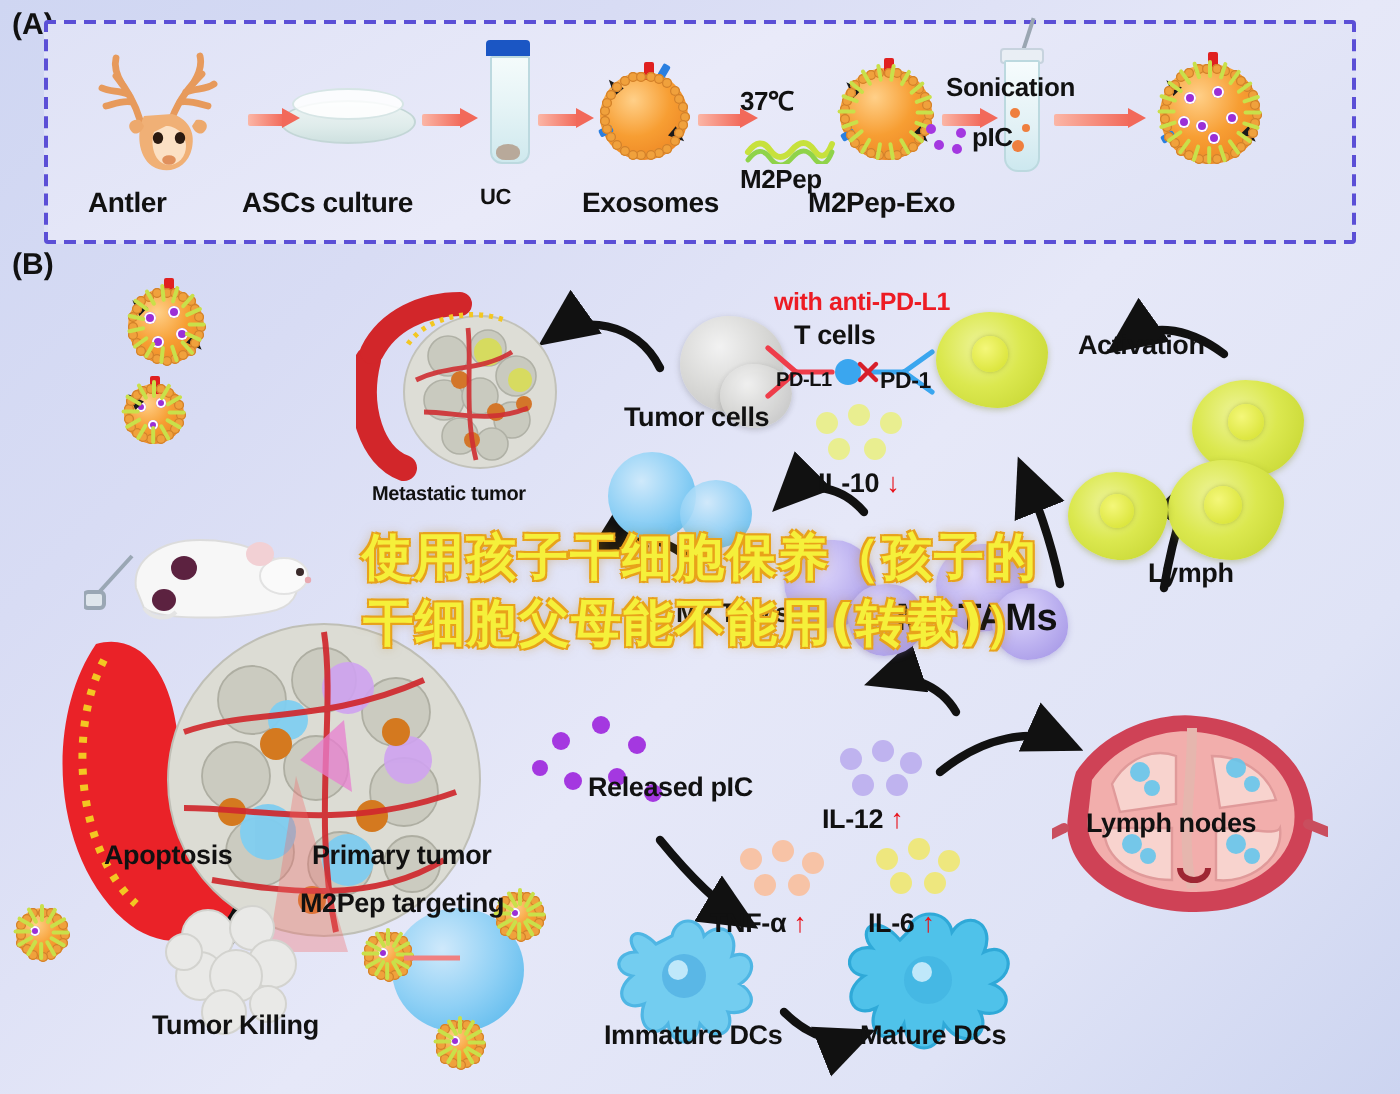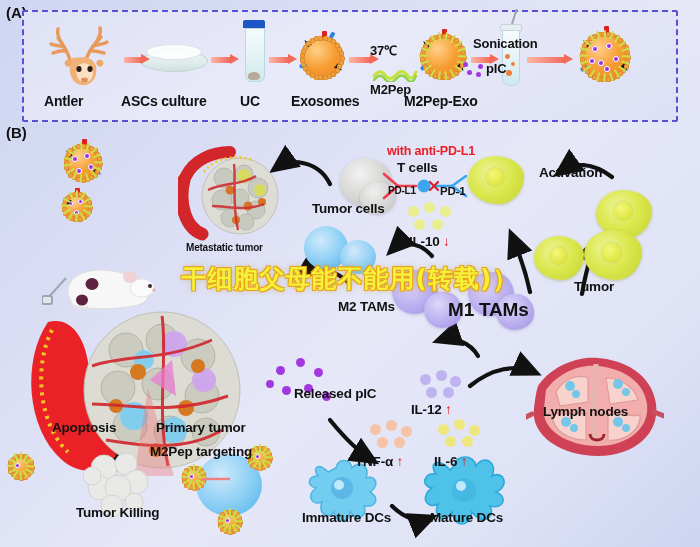--- a/index.html
+++ b/index.html
@@ -362,21 +362,21 @@
       <div class="shaft" style="width:20px;"></div>
         <div class="head" style="left:19px;"></div>
       </div>
     <div class="parrow" style="left:527px;top:54px;width:48px;">
       <div class="shaft" style="width:38px;"></div>
         <div class="head" style="left:37px;"></div>
       </div>
 
     <div class="lbl" style="left:44px;top:93px;font-size:14px;">Antler</div>
     <div class="lbl" style="left:121px;top:93px;font-size:14px;">ASCs culture</div>
-    <div class="lbl" style="left:240px;top:93px;font-size:14px;">UC</div>
+    <div class="lbl" style="left:240px;top:93px;font-size:11px;">UC</div>
     <div class="lbl" style="left:291px;top:93px;font-size:14px;">Exosomes</div>
     <div class="lbl" style="left:404px;top:93px;font-size:14px;">M2Pep-Exo</div>
 
     <div class="lbl" style="left:370px;top:41px;font-size:13px;">37℃</div>
     <div class="lbl" style="left:370px;top:82px;font-size:13px;">M2Pep</div>
     <div class="lbl" style="left:473px;top:36px;font-size:13px;">Sonication</div>
     <div class="lbl" style="left:486px;top:61px;font-size:13px;">pIC</div>
   </div>
 
   <div id="panelB">
@@ -866,21 +866,21 @@
       <path d="M2 9 L30 9" stroke="#f08080" stroke-width="2.4" fill="none"></path>
     </svg>
 
     <div class="lbl" style="left:387px;top:20px;font-size:12.5px;color:#ed1c24;">with anti-PD-L1</div>
     <div class="lbl" style="left:397px;top:36px;font-size:13.5px;">T cells</div>
     <div class="lbl" style="left:388px;top:61px;font-size:10px;">PD-L1</div>
     <div class="lbl" style="left:440px;top:61px;font-size:11.5px;">PD-1</div>
     <div class="lbl" style="left:539px;top:41px;font-size:13.5px;">Activation</div>
     <div class="lbl" style="left:312px;top:77px;font-size:13.5px;">Tumor cells</div>
     <div class="lbl" style="left:186px;top:118px;font-size:10px;">Metastatic tumor</div>
-    <div class="lbl" style="left:574px;top:155px;font-size:13.5px;">Tumor</div>
+    <div class="lbl" style="left:574px;top:155px;font-size:13.5px;">Lymph</div>
     <div class="lbl" style="left:338px;top:175px;font-size:13.5px;">M2 TAMs</div>
     <div class="lbl" style="left:448px;top:175px;font-size:19px;">M1 TAMs</div>
     <div class="lbl" style="left:543px;top:280px;font-size:13.5px;">Lymph nodes</div>
     <div class="lbl" style="left:294px;top:262px;font-size:13.5px;">Released pIC</div>
     <div class="lbl" style="left:156px;top:296px;font-size:13.5px;">Primary tumor</div>
     <div class="lbl" style="left:150px;top:320px;font-size:13.5px;">M2Pep targeting</div>
     <div class="lbl" style="left:52px;top:296px;font-size:13.5px;">Apoptosis</div>
     <div class="lbl" style="left:76px;top:381px;font-size:13.5px;">Tumor Killing</div>
     <div class="lbl" style="left:302px;top:386px;font-size:13.5px;">Immature DCs</div>
     <div class="lbl" style="left:430px;top:386px;font-size:13.5px;">Mature DCs</div>
@@ -897,16 +897,17 @@
       <span>TNF-α</span>
       <span class="arrowup">↑</span>
     </div>
     <div class="lbl" style="left:434px;top:330px;font-size:13.5px;">
       <span>IL-6</span>
       <span class="arrowup">↑</span>
     </div>
   </div>
 
   <div id="watermark">
+    <div>使用孩子干细胞保养（孩子的</div>
     <div>干细胞父母能不能用(转载)）</div>
   </div>
 
 </div>
 
 </body></html>

